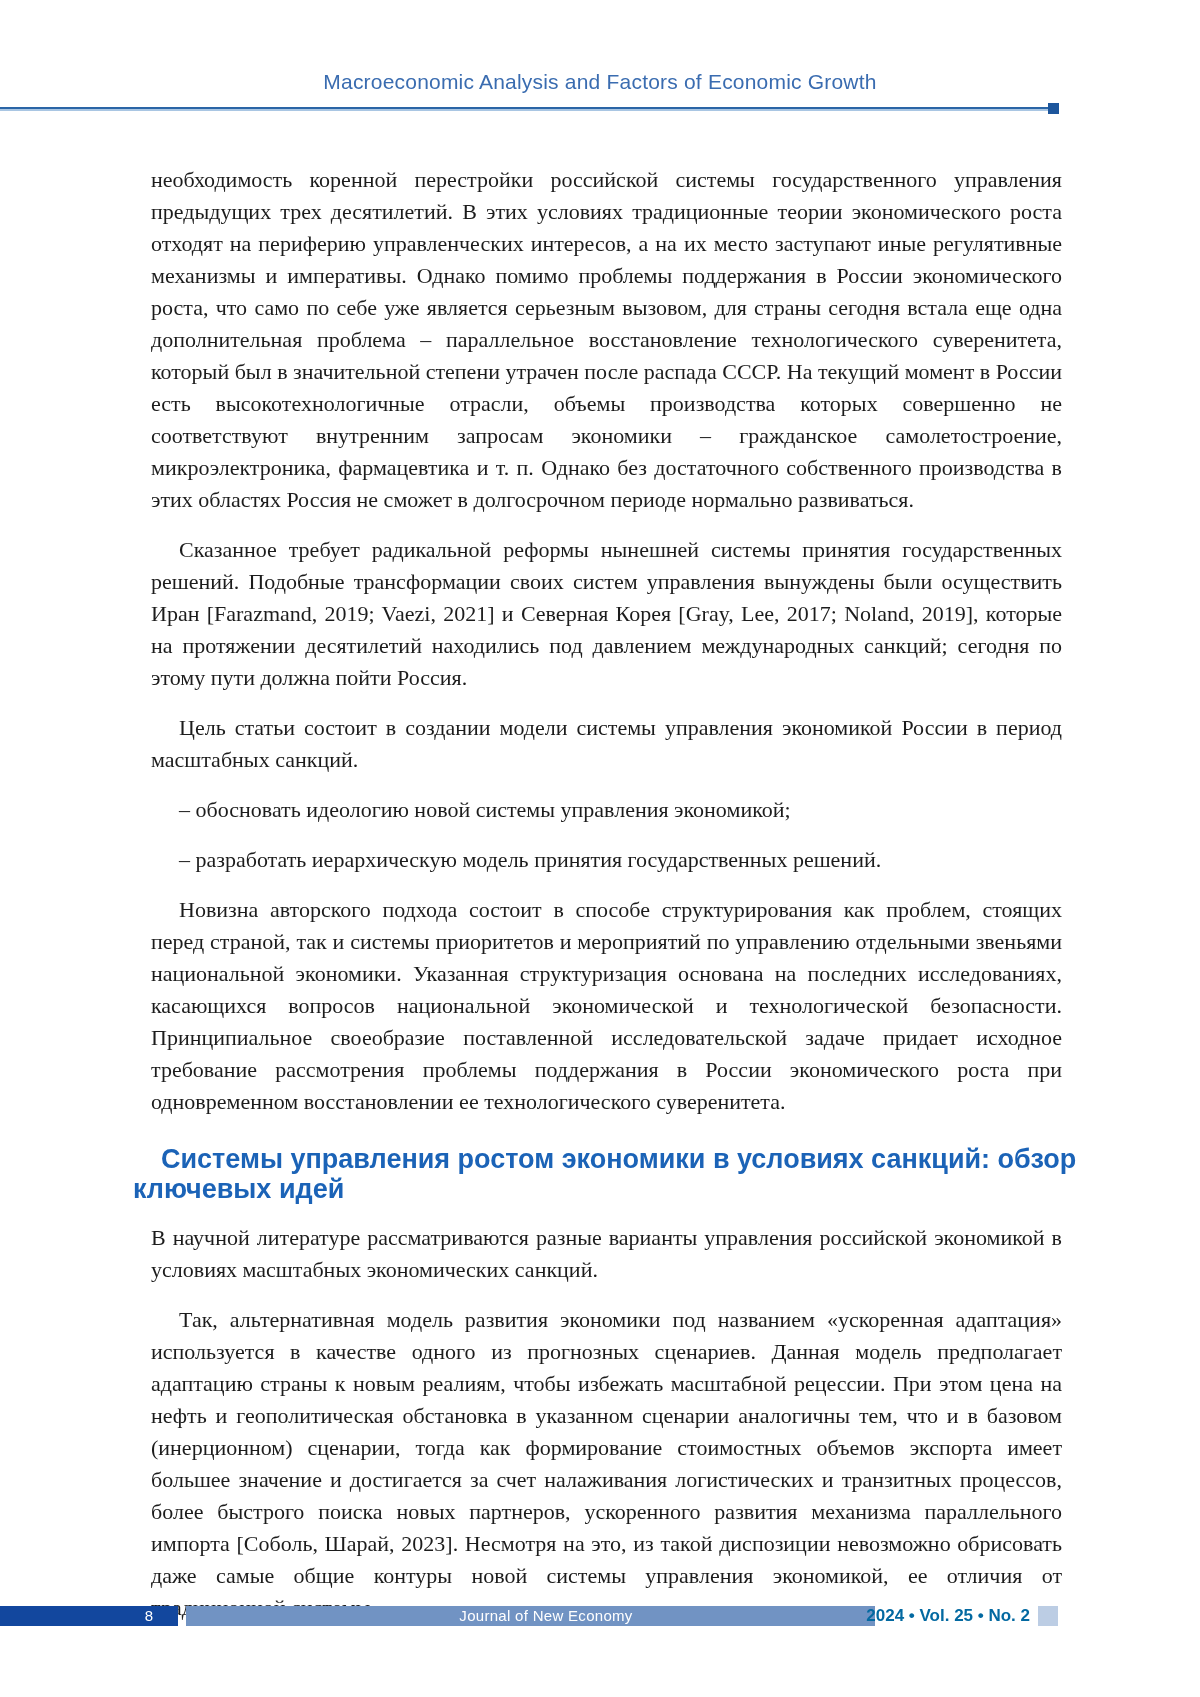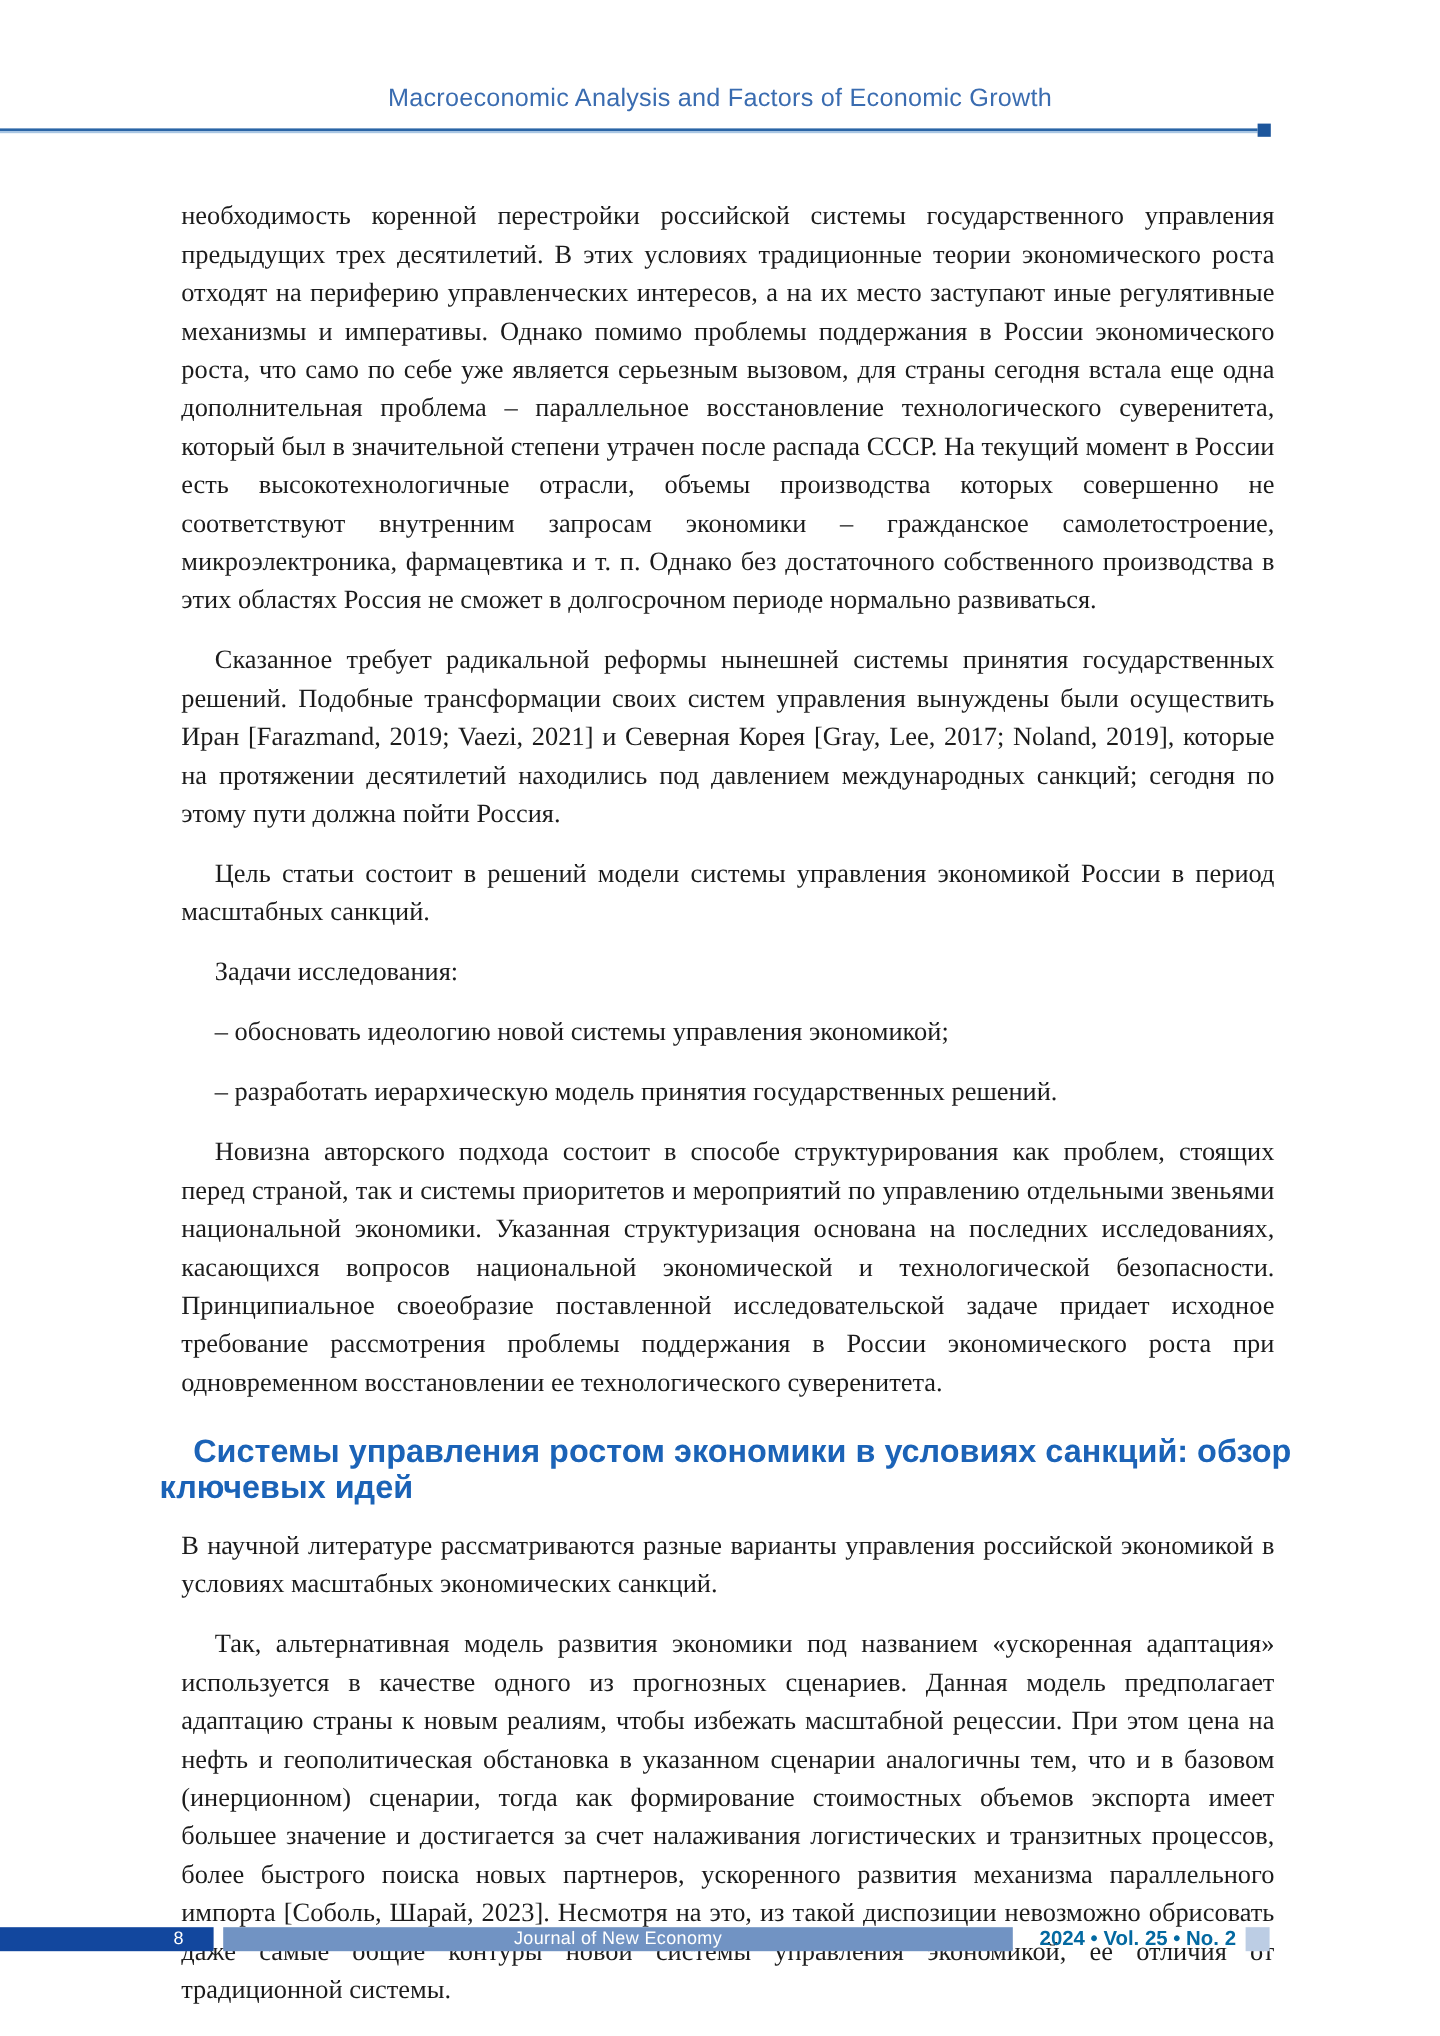--- a/index.html
+++ b/index.html
@@ -52,20 +52,21 @@
     background:#12479e;color:#ffffff;
     font-family:"Liberation Sans", sans-serif;
     font-size:15px;line-height:20px;text-align:right;
   }
   .footer-journal{
     position:absolute;top:1606px;left:186px;width:658px;height:20px;
     background:#7193c3;color:#ffffff;
     font-family:"Liberation Sans", sans-serif;
     font-size:15px;line-height:20px;text-align:center;
     letter-spacing:.3px;
+    padding-left:31px;
   }
   .footer-issue{
     position:absolute;top:1606px;left:840px;width:190px;height:20px;
     color:#0369a1;
     font-family:"Liberation Sans", sans-serif;
     font-weight:bold;
     font-size:17px;line-height:20px;text-align:right;
   }
   .footer-square{
     position:absolute;top:1606px;left:1038px;width:20px;height:20px;
@@ -77,22 +78,21 @@
 
 <div class="page">
 
   <div class="running-head">Macroeconomic Analysis and Factors of Economic Growth</div>
   <div class="head-rule"></div>
   <div class="head-rule-square"></div>
 
   <div class="body-col">
     <p>необходимость коренной перестройки российской системы государственного управления предыдущих трех десятилетий. В этих условиях традиционные теории экономического роста отходят на периферию управленческих интересов, а на их место заступают иные регулятивные механизмы и императивы. Однако помимо проблемы поддержания в России экономического роста, что само по себе уже является серьезным вызовом, для страны сегодня встала еще одна дополнительная проблема – параллельное восстановление технологического суверенитета, который был в значительной степени утрачен после распада СССР. На текущий момент в России есть высокотехнологичные отрасли, объемы производства которых совершенно не соответствуют внутренним запросам экономики – гражданское самолетостроение, микроэлектроника, фармацевтика и т. п. Однако без достаточного собственного производства в этих областях Россия не сможет в долгосрочном периоде нормально развиваться.</p>
     <p class="p-indent">Сказанное требует радикальной реформы нынешней системы принятия государственных решений. Подобные трансформации своих систем управления вынуждены были осуществить Иран [Farazmand, 2019; Vaezi, 2021] и Северная Корея [Gray, Lee, 2017; Noland, 2019], которые на протяжении десятилетий находились под давлением международных санкций; сегодня по этому пути должна пойти Россия.</p>
-    <p class="p-indent">Цель статьи состоит в решений модели системы управления экономикой России в период масштабных санкций.</p>
-    <p class="p-indent">Задачи исследования:</p>
+    <p class="p-indent">Цель статьи состоит в создании модели системы управления экономикой России в период масштабных санкций.</p>
     <p class="p-indent">– обосновать идеологию новой системы управления экономикой;</p>
     <p class="p-indent">– разработать иерархическую модель принятия государственных решений.</p>
     <p class="p-indent">Новизна авторского подхода состоит в способе структурирования как проблем, стоящих перед страной, так и системы приоритетов и мероприятий по управлению отдельными звеньями национальной экономики. Указанная структуризация основана на последних исследованиях, касающихся вопросов национальной экономической и технологической безопасности. Принципиальное своеобразие поставленной исследовательской задаче придает исходное требование рассмотрения проблемы поддержания в России экономического роста при одновременном восстановлении ее технологического суверенитета.</p>
 
     <h2 class="section-heading">Системы управления ростом экономики в условиях санкций: обзор ключевых идей</h2>
 
     <p>В научной литературе рассматриваются разные варианты управления российской экономикой в условиях масштабных экономических санкций.</p>
     <p class="p-indent">Так, альтернативная модель развития экономики под названием «ускоренная адаптация» используется в качестве одного из прогнозных сценариев. Данная модель предполагает адаптацию страны к новым реалиям, чтобы избежать масштабной рецессии. При этом цена на нефть и геополитическая обстановка в указанном сценарии аналогичны тем, что и в базовом (инерционном) сценарии, тогда как формирование стоимостных объемов экспорта имеет большее значение и достигается за счет налаживания логистических и транзитных процессов, более быстрого поиска новых партнеров, ускоренного развития механизма параллельного импорта [Соболь, Шарай, 2023]. Несмотря на это, из такой диспозиции невозможно обрисовать даже самые общие контуры новой системы управления экономикой, ее отличия от традиционной системы.</p>
   </div>
 

